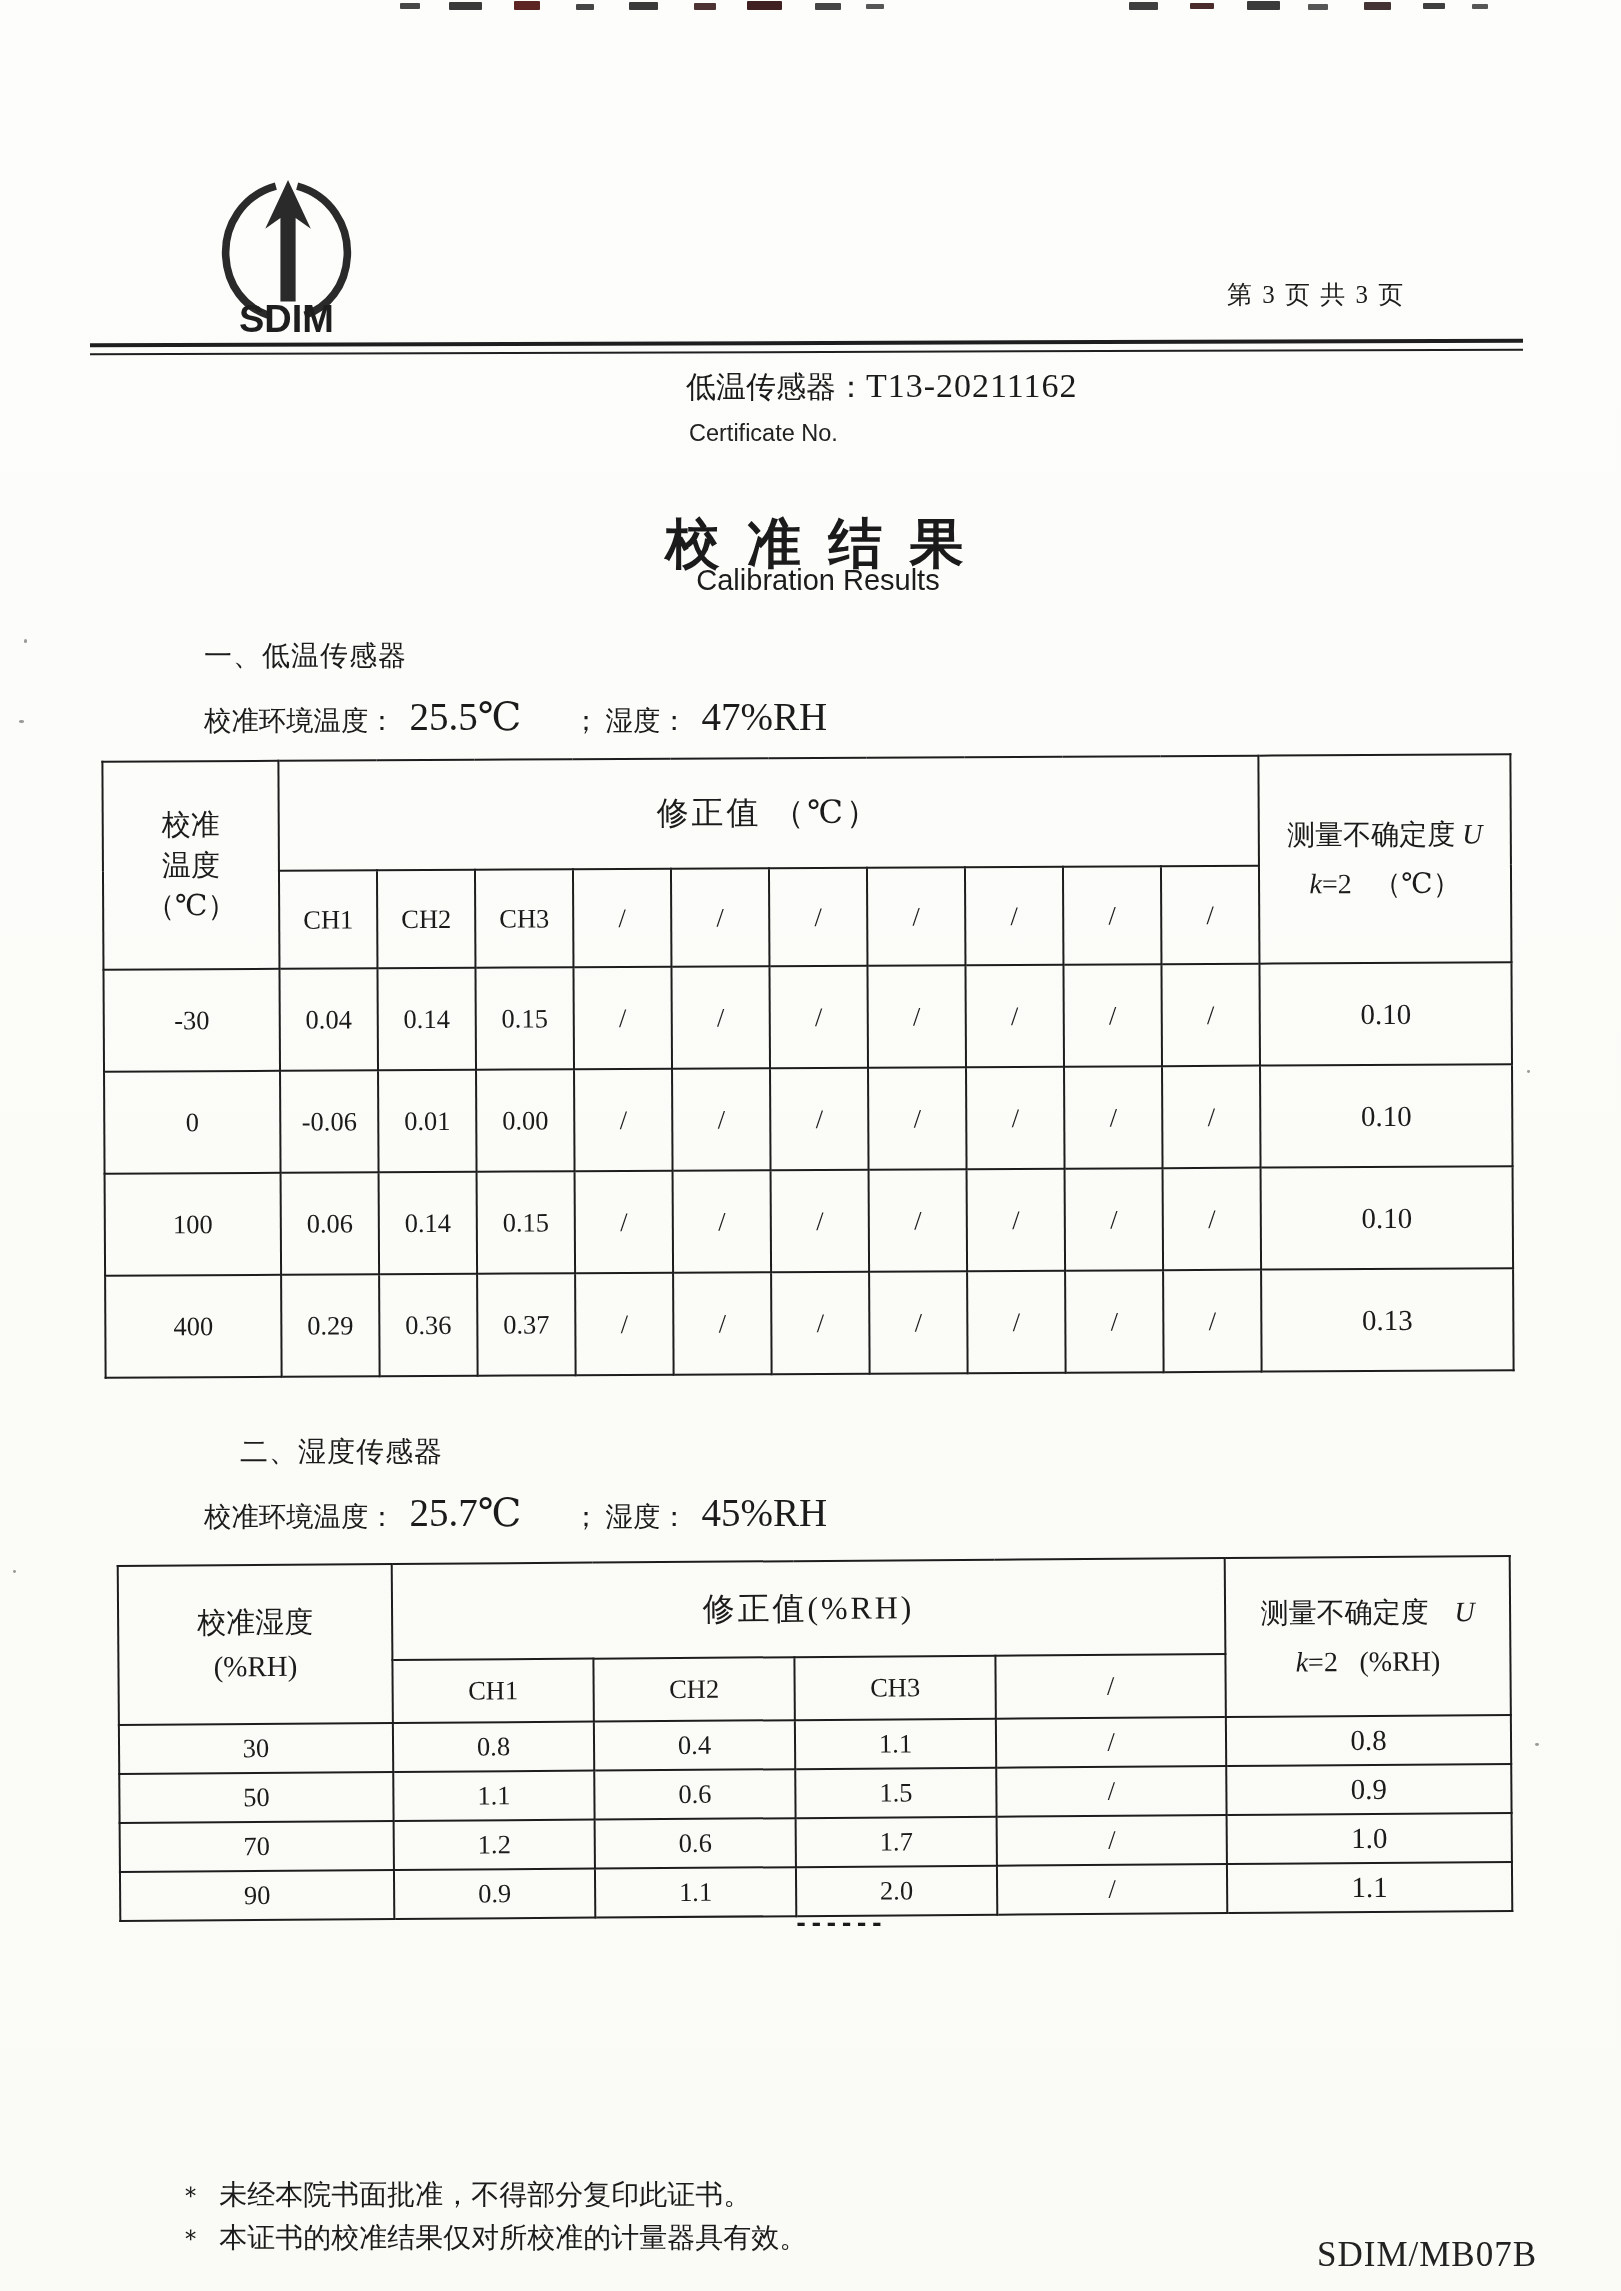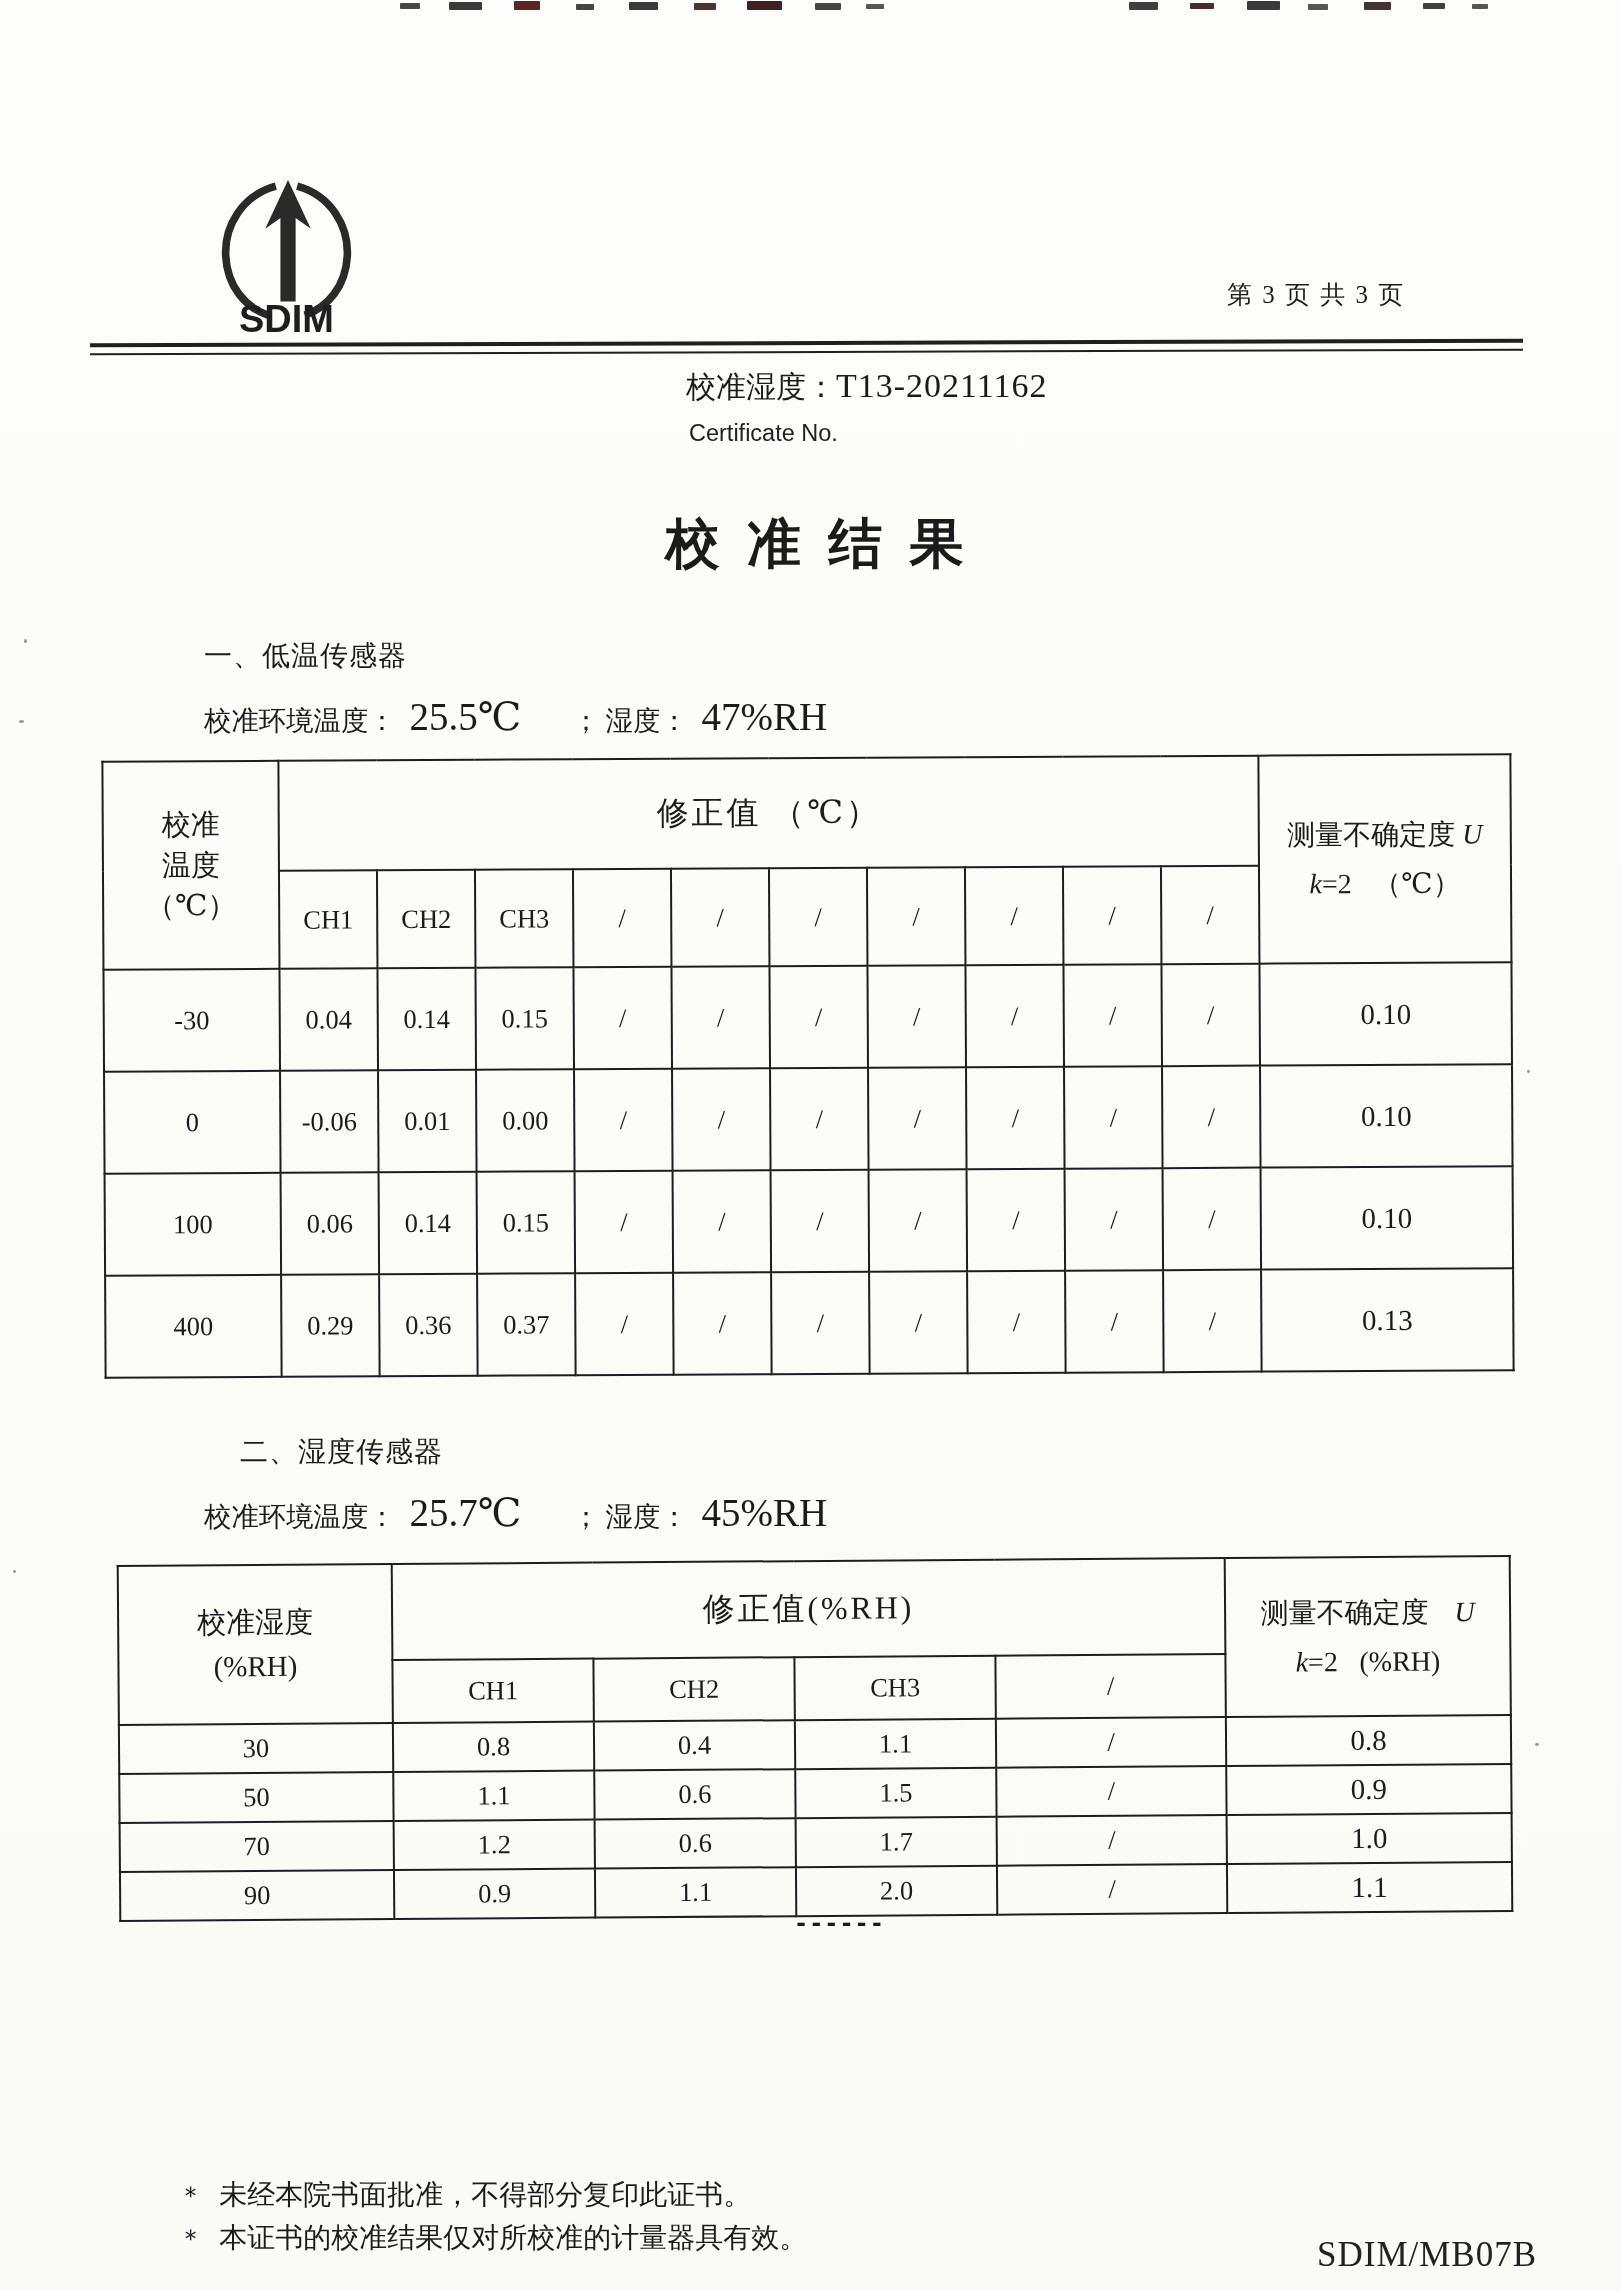--- a/index.html
+++ b/index.html
@@ -110,26 +110,27 @@
     <path d="M52,4 C74,10 86,30 85,50 C84,70 72,84 57,89" fill="none" stroke="#2a2a2a" stroke-width="5"></path>
     <polygon points="46,0 31,32 41,25 41,80 51,80 51,25 61,32" fill="#2a2a2a"></polygon>
     <text x="45" y="100" text-anchor="middle" font-family="Liberation Sans, DejaVu Sans, sans-serif" font-size="25" font-weight="bold" fill="#1e1e1e">SDIM</text>
   </svg>
 
   <div class="page-info">第 3 页 共 3 页</div>
   <div class="rule thick"></div>
   <div class="rule thin"></div>
 
   <div class="cert-line">
-    <span class="cert-label">校准湿度：</span>
+    <span class="cert-label">低温传感器：</span>
     <span class="cert-value">T13-20211162</span>
   </div>
   <div class="cert-en sans">Certificate No.</div>
 
   <div class="results-cn">校 准 结 果</div>
+  <div class="results-en sans">Calibration Results</div>
 
   <div class="sec-heading" style="left:204px;top:637px;">一、低温传感器</div>
   <div class="env-line" style="left:204px;top:694px;">
     <span class="env-label">校准环境温度：</span>
     <span class="env-value">25.5℃</span>
     <span class="env-sep">；</span>
     <span class="env-label">湿度：</span>
     <span class="env-value">47%RH</span>
   </div>
 

